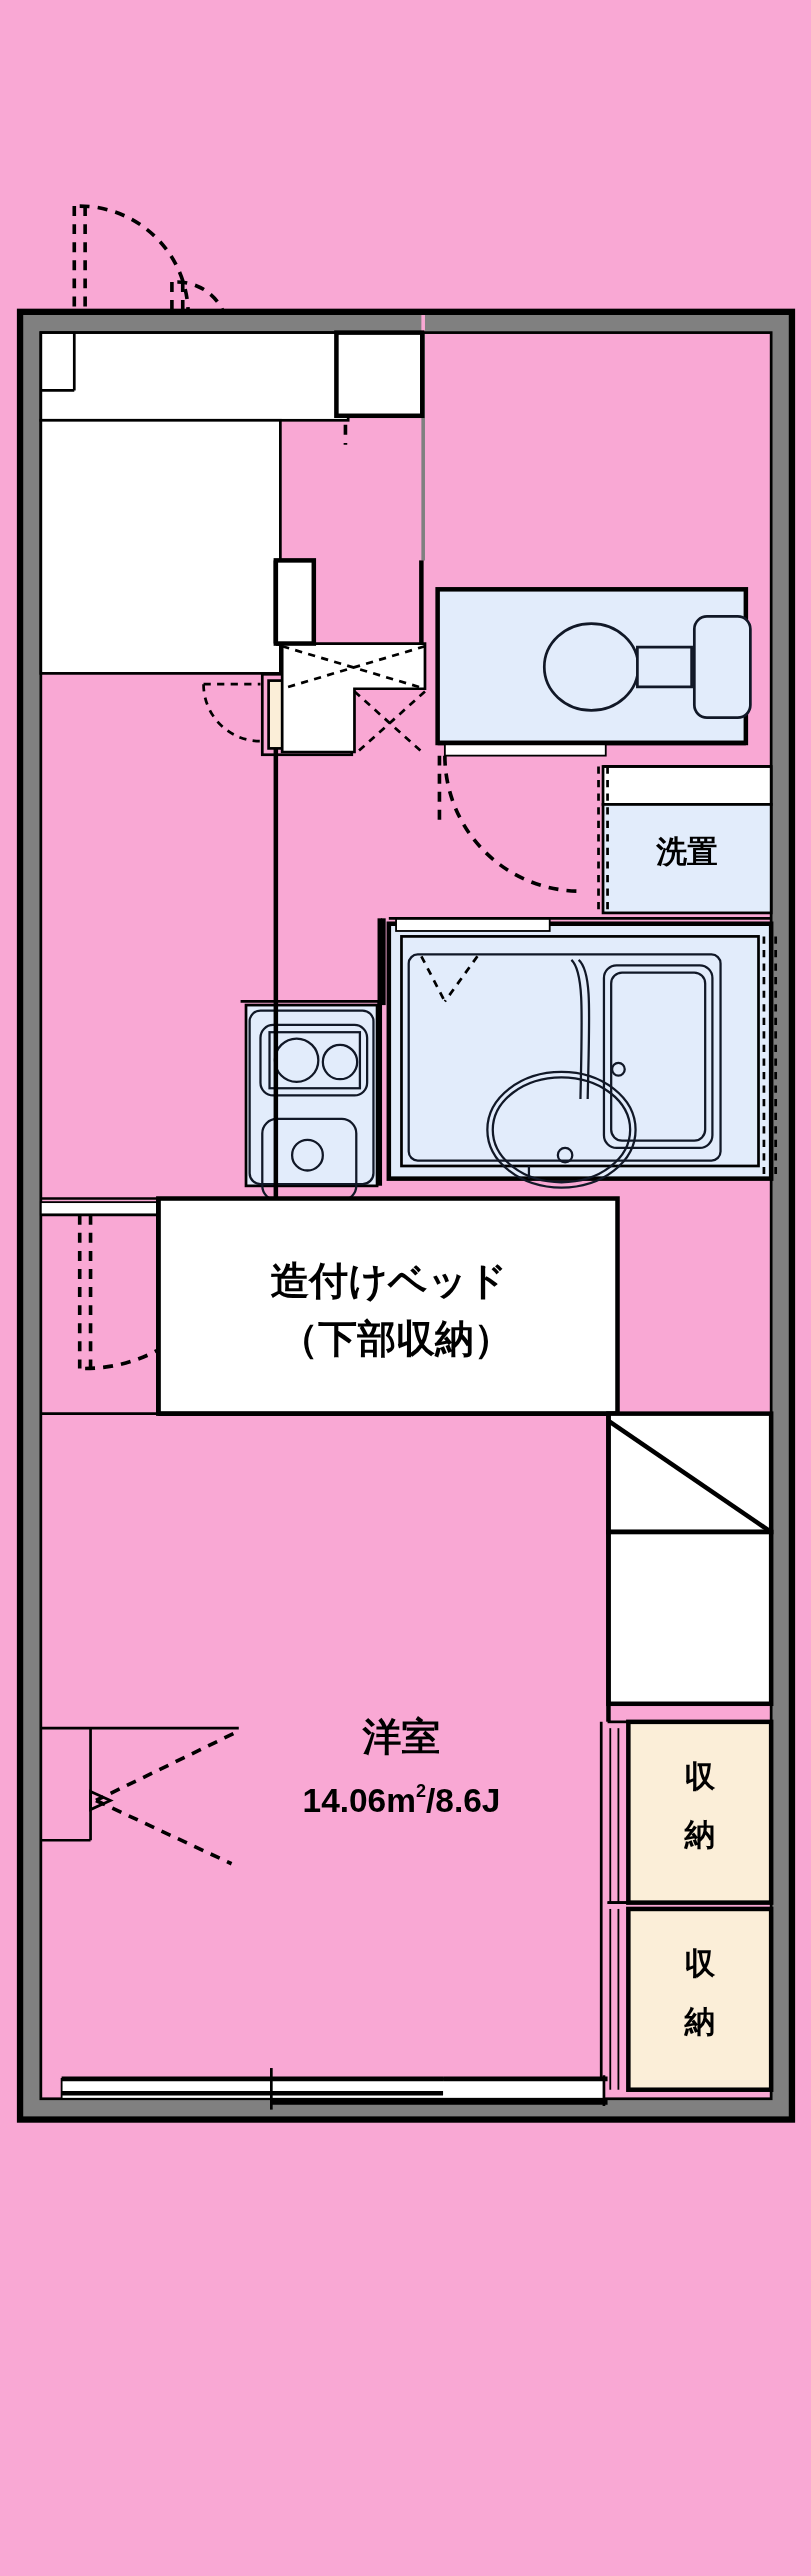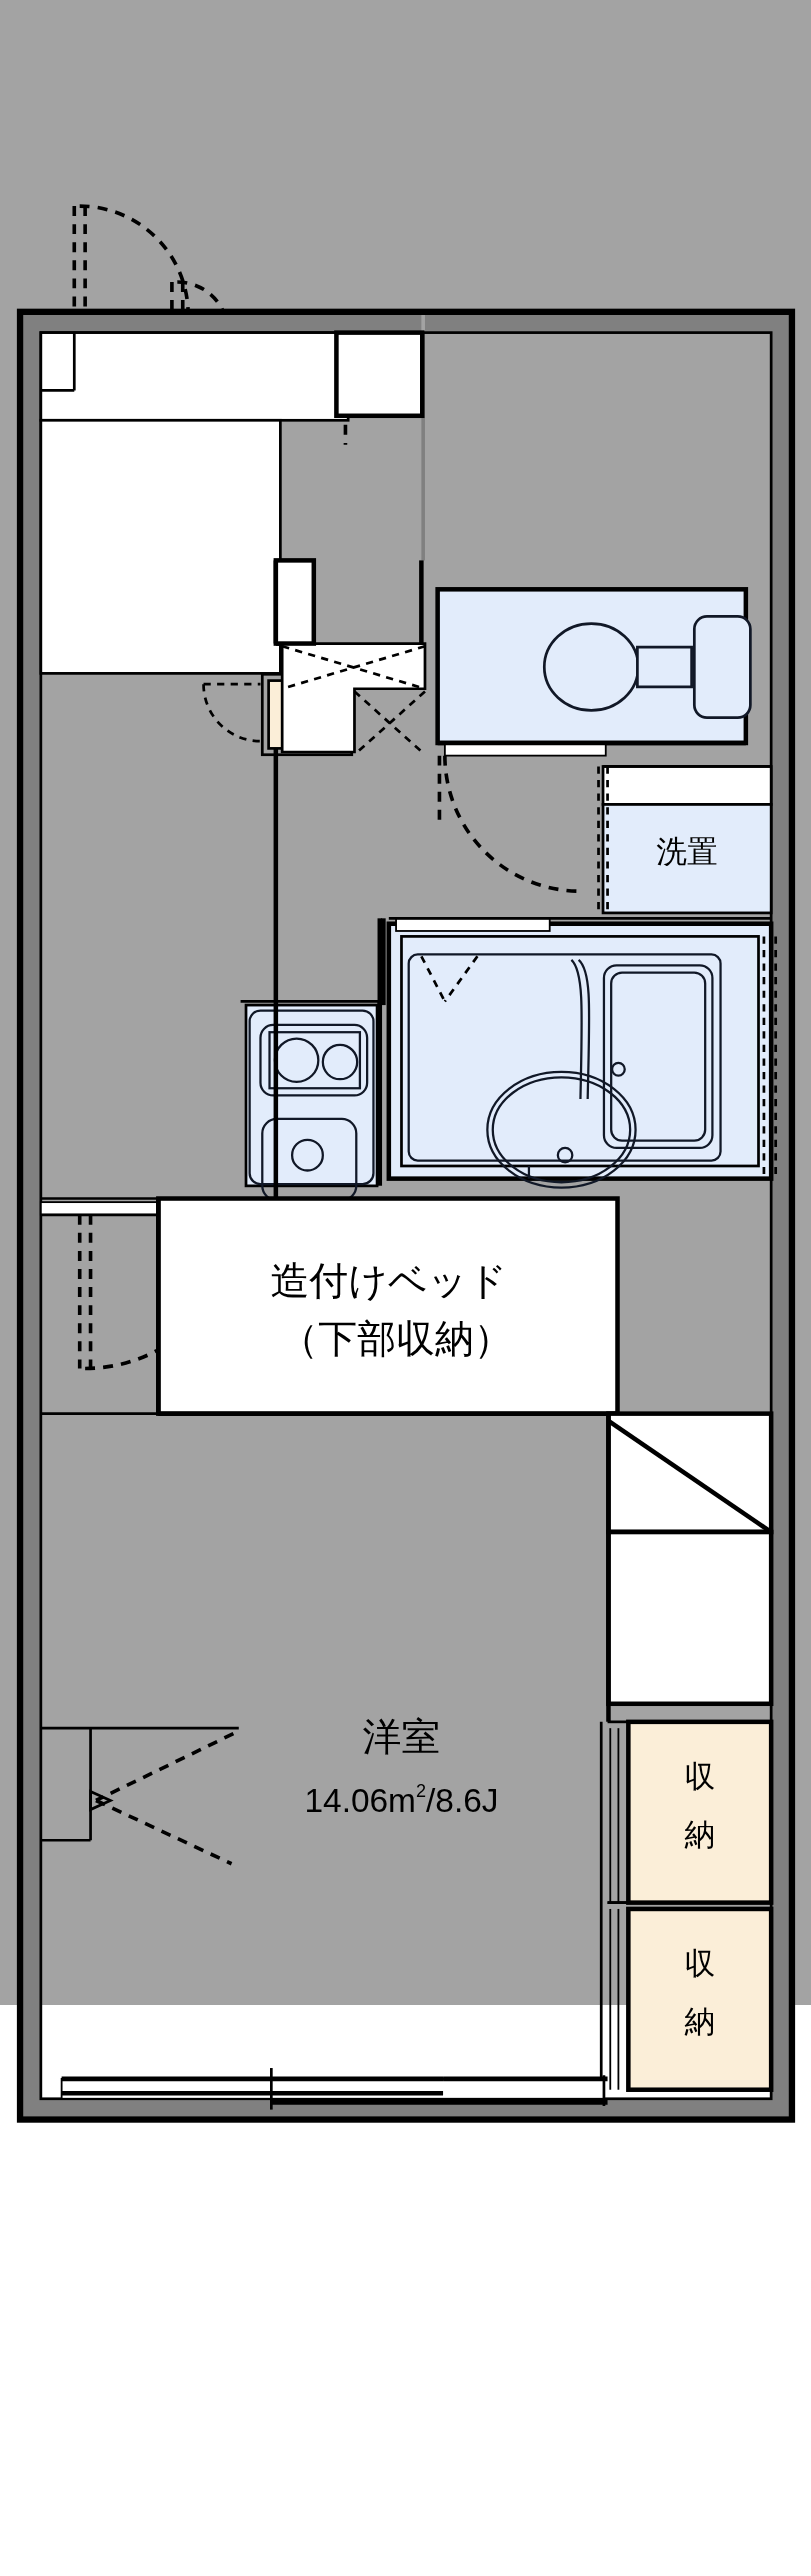--- a/index.html
+++ b/index.html
@@ -1,21 +1,21 @@
 <!DOCTYPE html>
 <html style="font-size:14.5px"><head>
 <meta charset="utf-8">
 <style>
   html,body{margin:0;padding:0;background:#ffffff;}
   body{
     width:812px;height:2576px;
     font-family:"Liberation Sans","DejaVu Sans",sans-serif;
     overflow:hidden;
   }
-  #plan-root{position:relative;width:812px;height:2005px;background:#a3a3a3;}
+  #plan-root{position:relative;width:812px;height:2576px;background:#f9a8d4;font-weight:bold;}
   svg#floorplan{display:block;width:812px;height:2576px;}
   .wall-fill{fill:#808080;}
   .line{fill:none;stroke:#000;}
   .thin{stroke-width:2;}
   .med{stroke-width:3;}
   .thick{stroke-width:5;}
   .xthick{stroke-width:7;}
   .dash{stroke-dasharray:11 9;stroke-width:4;fill:none;stroke:#000;}
   .dash-s{stroke-dasharray:8 7;stroke-width:3;fill:none;stroke:#000;}
   .wet{fill:#e2ecfb;stroke:#000;}

